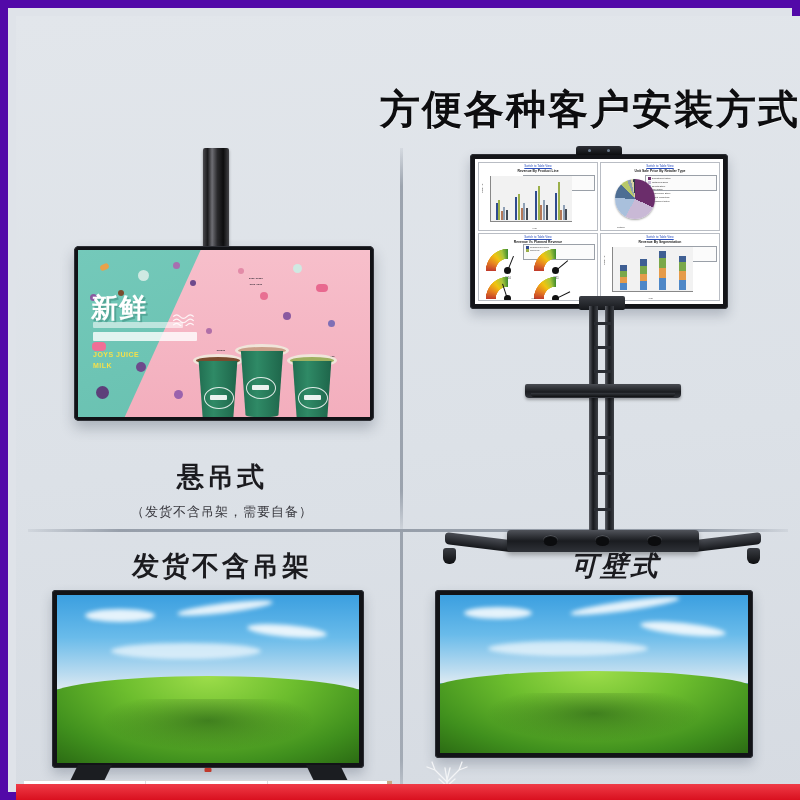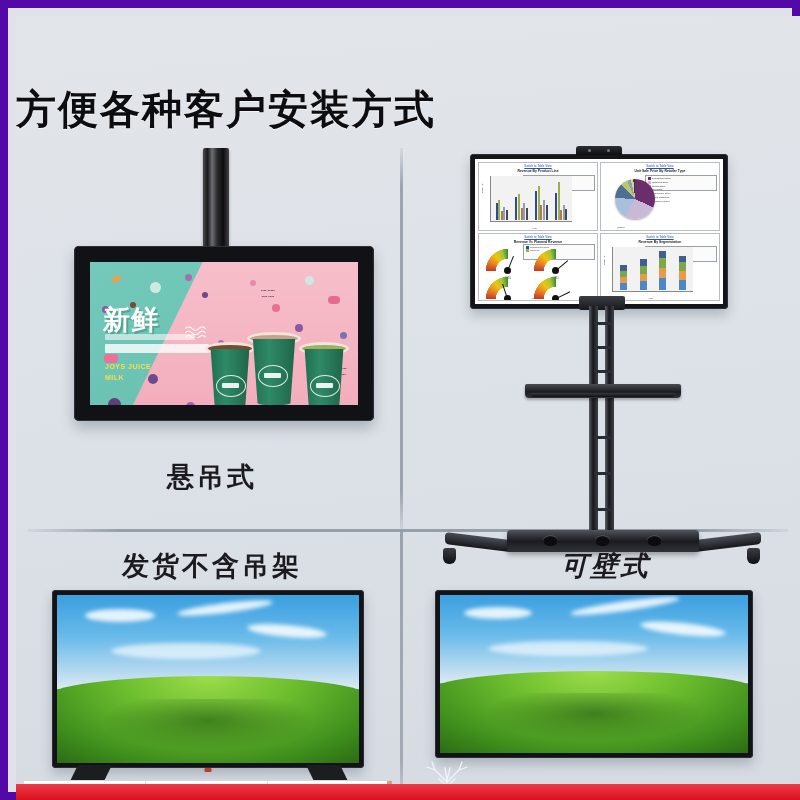--- a/index.html
+++ b/index.html
@@ -16,21 +16,21 @@
   }
   #canvas{
     position:absolute;left:8px;top:8px;width:784px;height:784px;
     background:linear-gradient(175deg,#e2e6eb 0%,#dce1e7 55%,#d6dbe2 100%);
     overflow:hidden;
   }
 
   
   .title{
     position:absolute;left:0;right:0;top:66px;
-    text-align:left;
+    text-align:right;
     font-size:40px;font-weight:bold;color:#0d0d0f;
     letter-spacing:2px;
     font-family:"DejaVu Sans","Liberation Sans",sans-serif;
     text-shadow:0 1px 0 rgba(255,255,255,.6);
   }
 
   
   .h-div{
     position:absolute;left:12px;right:12px;top:513px;height:3px;
     background:linear-gradient(90deg,rgba(150,158,170,.15),rgba(128,137,150,.75) 12%,rgba(128,137,150,.75) 88%,rgba(150,158,170,.15));
@@ -42,21 +42,21 @@
   .v-div-bot{
     position:absolute;left:384px;top:516px;width:3px;height:268px;
     background:linear-gradient(180deg,rgba(128,137,150,.7),rgba(128,137,150,.6) 85%,rgba(150,158,170,.2));
   }
   .red-band{
     position:absolute;left:0;right:0;bottom:0;height:16px;
     background:linear-gradient(180deg,#ef3b47,#d9101f);
   }
 
   
-  .cap{position:absolute;text-align:center;width:100%;left:4px;}
+  .cap{position:absolute;text-align:center;width:100%;left:14px;}
   .cap .big{
     font-size:27px;font-weight:bold;color:#1b1b1f;letter-spacing:3px;
     font-family:"DejaVu Sans","Liberation Sans",sans-serif;
   }
   .cap .sub{
     margin-top:8px;font-size:13px;color:#3a3a40;letter-spacing:1px;
     font-family:"DejaVu Sans","Liberation Sans",sans-serif;
   }
 
   
@@ -69,21 +69,21 @@
   }
   .ceil-plate{
     position:absolute;left:176px;top:112px;width:48px;height:7px;
     background:linear-gradient(180deg,#3a3a3e,#111);
     border-radius:2px;
   }
   .tv1{
     position:absolute;left:58px;top:110px;width:300px;height:175px;
     background:#111216;
     border-radius:5px;
-    padding:16px;box-sizing:border-box;
+    padding:4px;box-sizing:border-box;
     box-shadow:0 7px 14px rgba(40,50,70,.28), inset 0 0 0 1px #2e3036;
   }
   .tv1 .panel{
     position:relative;width:100%;height:100%;overflow:hidden;background:#6fc4b4;
   }
 
   
   .ad-teal{position:absolute;inset:0;background:linear-gradient(160deg,#74c9ba,#66bfae);}
   .ad-pink{
     position:absolute;inset:0;
@@ -330,20 +330,21 @@
         <div class="cup" style="left:212px;bottom:-6px;">
           <div class="lid" style="background:#9fb060;"></div>
           <div class="body"></div>
           <div class="logo"></div>
         </div>
       </div>
     </div>
 
     <div class="cap" style="top:323px;">
       <div class="big">悬吊式</div>
+      <div class="sub">（发货不含吊架，需要自备）</div>
     </div>
   </div>
 
   <div class="q2">
 
     <div class="tv2">
       <div class="cam"></div>
       <div class="panel">
         <div class="dash">
 

